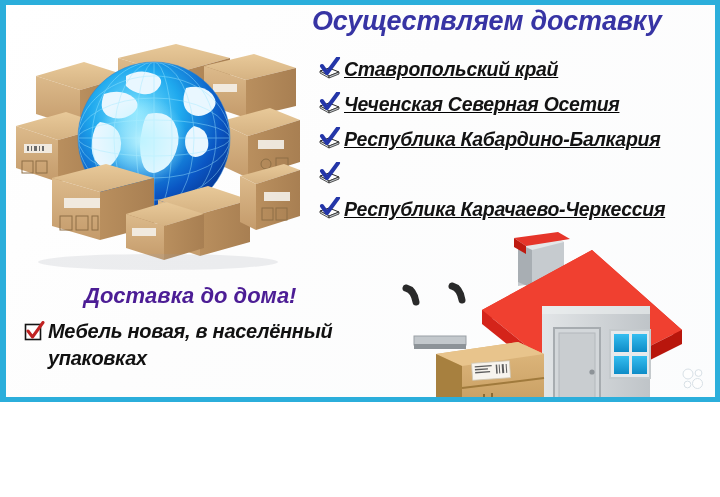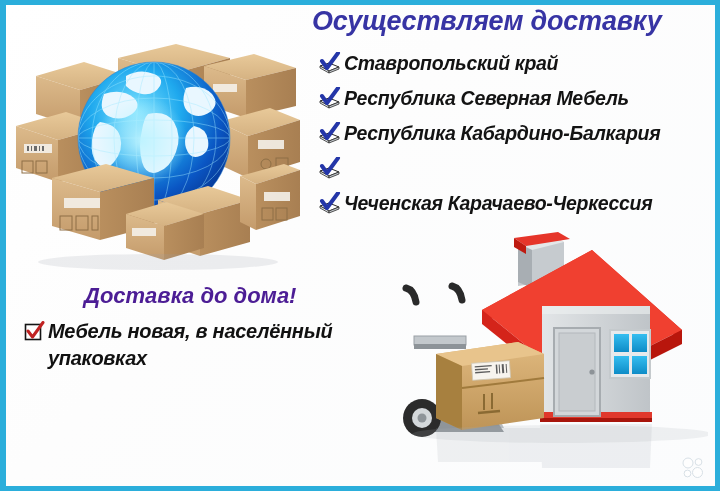--- a/index.html
+++ b/index.html
@@ -6,21 +6,21 @@
     margin: 0;
     padding: 0;
     background: #ffffff;
   }
   body {
     font-family: "Liberation Sans", sans-serif;
   }
   #poster {
     position: relative;
     width: 720px;
-    height: 491px;
+    height: 402px;
     overflow: hidden;
     background: #ffffff;
     box-sizing: border-box;
   }
   
   .frame-edge {
     position: absolute;
     background: #2BAEDB;
     z-index: 40;
   }
@@ -54,21 +54,23 @@
   
   .region-list {
     position: absolute;
     left: 316px;
     top: 52px;
     width: 400px;
     z-index: 20;
   }
   .region-row {
     display: flex;
+    align-items: center;
     height: 35px;
+    text-decoration: underline;
   }
   .tick-box {
     width: 26px;
     height: 26px;
     flex: 0 0 26px;
     position: relative;
     margin-right: 2px;
   }
   .tick-box svg { display:block; width:26px; height:26px; }
   .region-label {
@@ -340,21 +342,21 @@
 
     <div class="region-row">
       <span class="tick-box">
         <svg viewBox="0 0 26 26">
           <polygon points="4,14 13,11 23,15 13,19" fill="#ffffff" stroke="#2b2b2b" stroke-width="1"></polygon>
           <polygon points="4,14 13,19 13,21 4,16" fill="#e3e7ea" stroke="#2b2b2b" stroke-width="0.8"></polygon>
           <polygon points="13,19 23,15 23,17 13,21" fill="#c9ced2" stroke="#2b2b2b" stroke-width="0.8"></polygon>
           <path d="M6 9 L11 16 L22 1" stroke="#2436A8" stroke-width="4" fill="none" stroke-linecap="round" stroke-linejoin="round"></path>
         </svg>
       </span>
-      <span class="region-label">Республика Северная Мебель</span>
+      <span class="region-label">Чеченская Северная Осетия</span>
     </div>
 
     <div class="region-row">
       <span class="tick-box">
         <svg viewBox="0 0 26 26">
           <polygon points="4,14 13,11 23,15 13,19" fill="#ffffff" stroke="#2b2b2b" stroke-width="1"></polygon>
           <polygon points="4,14 13,19 13,21 4,16" fill="#e3e7ea" stroke="#2b2b2b" stroke-width="0.8"></polygon>
           <polygon points="13,19 23,15 23,17 13,21" fill="#c9ced2" stroke="#2b2b2b" stroke-width="0.8"></polygon>
           <path d="M6 9 L11 16 L22 1" stroke="#2436A8" stroke-width="4" fill="none" stroke-linecap="round" stroke-linejoin="round"></path>
         </svg>
@@ -375,21 +377,21 @@
 
     <div class="region-row">
       <span class="tick-box">
         <svg viewBox="0 0 26 26">
           <polygon points="4,14 13,11 23,15 13,19" fill="#ffffff" stroke="#2b2b2b" stroke-width="1"></polygon>
           <polygon points="4,14 13,19 13,21 4,16" fill="#e3e7ea" stroke="#2b2b2b" stroke-width="0.8"></polygon>
           <polygon points="13,19 23,15 23,17 13,21" fill="#c9ced2" stroke="#2b2b2b" stroke-width="0.8"></polygon>
           <path d="M6 9 L11 16 L22 1" stroke="#2436A8" stroke-width="4" fill="none" stroke-linecap="round" stroke-linejoin="round"></path>
         </svg>
       </span>
-      <span class="region-label">Чеченская Карачаево-Черкессия</span>
+      <span class="region-label">Республика Карачаево-Черкессия</span>
     </div>
 
   </div>
 
   <div class="sub-headline">Доставка до дома!</div>
 
   <div class="feature-list">
 
     <div class="feature-row">
       <span class="chk-box">

